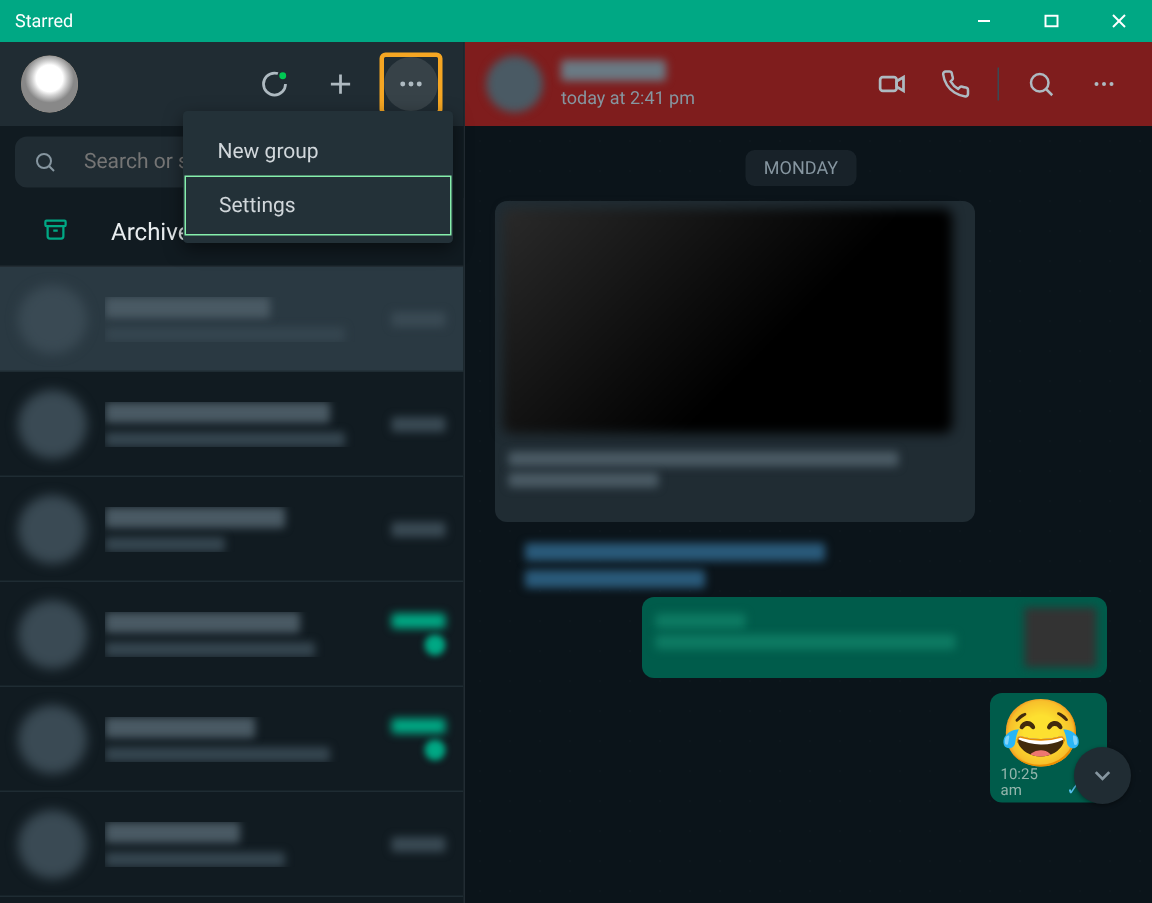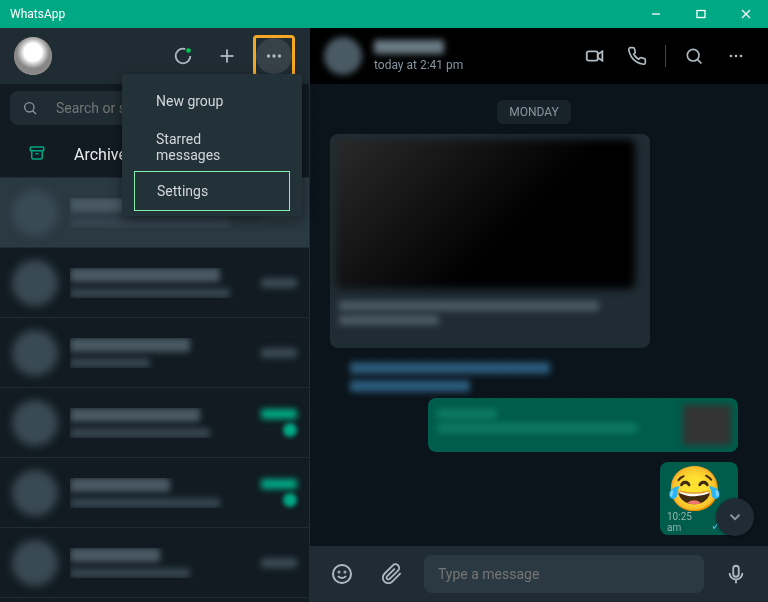--- a/index.html
+++ b/index.html
@@ -34,21 +34,21 @@
 .chat-item.selected { background: #2a3942; }
 .chat-avatar { width: 46px; height: 46px; border-radius: 50%; background: #3a4a54; flex-shrink: 0; filter: blur(4px); }
 .chat-info { flex: 1; overflow: hidden; }
 .chat-name { height: 14px; width: 110px; background: #4a5a64; border-radius: 2px; filter: blur(3px); margin-bottom: 6px; }
 .chat-preview { height: 10px; width: 160px; background: #35454f; border-radius: 2px; filter: blur(3px); }
 .chat-meta { display:flex; flex-direction:column; align-items:flex-end; gap:4px;}
 .chat-time { height: 10px; width: 36px; background: #3a4a54; border-radius: 2px; filter: blur(3px); }
 .chat-badge { height: 14px; width: 14px; background: #00a884; border-radius: 50%; filter: blur(2px);}
 
 .right { flex: 1; background: #0b141a; display: flex; flex-direction: column; position: relative; }
-.chat-header { height: 56px; background: #000000; display: flex; align-items: center; padding: 0 14px; gap: 12px; }
+.chat-header { height: 56px; background: #7f1d1d; display: flex; align-items: center; padding: 0 14px; gap: 12px; }
 .chat-header-avatar { width: 38px; height: 38px; border-radius: 50%; background: #4a5a64; filter: blur(3px); }
 .chat-header-info { flex: 1; }
 .chat-header-name { width: 70px; height: 14px; background: #6a7a84; filter: blur(3px); margin-bottom: 4px; border-radius:2px;}
 .chat-header-status { font-size: 12px; color: #8696a0; }
 .header-icons { display: flex; align-items: center; gap: 6px; }
 .vdiv { width: 1px; height: 22px; background: #3a4a54; margin: 0 4px; }
 
 .messages { flex: 1; overflow: hidden; padding: 10px 30px 10px 20px; background: #0b141a; background-image: radial-gradient(rgba(255,255,255,0.01) 1px, transparent 1px); background-size: 20px 20px; position:relative;}
 .day-label { display: flex; justify-content: center; margin: 6px 0 10px; }
 .day-label span { background: #182229; color: #8696a0; font-size: 12px; padding: 5px 12px; border-radius: 6px; }
@@ -69,31 +69,31 @@
 .emoji { font-size: 44px; line-height: 1; }
 .msg-time { color: #93b5ac; font-size: 10px; display: flex; align-items: flex-end; justify-content: flex-end; gap: 3px; }
 .ticks { color: #53bdeb; font-size: 12px; }
 
 .scroll-down { position: absolute; right: 14px; bottom: 66px; width: 38px; height: 38px; background: #202c33; border-radius: 50%; display: flex; align-items: center; justify-content: center; color: #8696a0; cursor:pointer; box-shadow: 0 1px 3px rgba(0,0,0,0.4);}
 
 .composer { height: 56px; background: #202c33; display: flex; align-items: center; padding: 0 14px; gap: 14px; }
 .composer-input { flex: 1; height: 38px; background: #2a3942; border-radius: 8px; display: flex; align-items: center; padding: 0 14px; }
 .composer-input input { background: transparent; border: none; outline: none; color: #d1d7db; font-size: 14px; flex: 1; }
 
-.dropdown { position: absolute; left: 122px; top: 74px; width: 180px; background: #233138; border-radius: 3px; box-shadow: 0 4px 12px rgba(0,0,0,0.5); padding: 8px 12px; z-index: 100; }
+.dropdown { position: absolute; left: 122px; top: 74px; width: 180px; background: #233138; border-radius: 3px; box-shadow: 0 4px 12px rgba(0,0,0,0.5); padding: 8px 1px; z-index: 100; }
 .dropdown-item { padding: 11px 22px; font-size: 14px; color: #d1d7db; cursor: pointer; }
 .highlight-settings { border: 1px solid #86efac; margin: -3px 0; }
 
 .blur-link { height: 12px; width: 200px; background: #2a5a7a; filter: blur(3px); margin: 6px 20px; border-radius: 2px; }
 </style>
 </head>
 <body>
 
 <div class="titlebar">
-  <span>WhatsApp</span>
+  <span>Starred</span>
   <div class="spacer"></div>
   <div class="win-ctrl">
     <svg width="10" height="10">
         <line x1="1" y1="5" x2="9" y2="5" stroke-width="1.3"></line>
       </svg>
   </div>
   <div class="win-ctrl">
     <svg width="10" height="10">
         <rect x="1" y="1.5" width="8" height="7" fill="none" stroke-width="1.3"></rect>
       </svg>
@@ -294,44 +294,19 @@
         </div>
       </div>
     </div>
 
     <div class="scroll-down">
       <svg width="18" height="18" viewBox="0 0 24 24" fill="none" stroke="currentColor" stroke-width="2.5">
           <polyline points="6 9 12 15 18 9"></polyline>
         </svg>
     </div>
 
-    <div class="composer">
-      <div class="icon-btn">
-        <svg width="24" height="24" viewBox="0 0 24 24" fill="none" stroke="currentColor" stroke-width="2">
-            <circle cx="12" cy="12" r="9"></circle>
-            <path d="M8 14s1.5 2 4 2 4-2 4-2"></path>
-            <circle cx="9" cy="10" r="0.5" fill="currentColor"></circle>
-            <circle cx="15" cy="10" r="0.5" fill="currentColor"></circle>
-          </svg>
-      </div>
-      <div class="icon-btn">
-        <svg width="22" height="22" viewBox="0 0 24 24" fill="none" stroke="currentColor" stroke-width="2">
-            <path d="M21.44 11.05l-9.19 9.19a6 6 0 01-8.49-8.49l9.19-9.19a4 4 0 015.66 5.66l-9.2 9.19a2 2 0 01-2.83-2.83l8.49-8.48"></path>
-          </svg>
-      </div>
-      <div class="composer-input">
-        <input placeholder="Type a message" style="">
-      </div>
-      <div class="icon-btn">
-        <svg width="22" height="22" viewBox="0 0 24 24" fill="none" stroke="currentColor" stroke-width="2">
-            <rect x="9" y="3" width="6" height="12" rx="3"></rect>
-            <path d="M5 11a7 7 0 0014 0M12 18v4"></path>
-          </svg>
-      </div>
-    </div>
   </div>
 </div>
 
 <div class="dropdown">
   <div class="dropdown-item">New group</div>
-  <div class="dropdown-item">Starred messages</div>
   <div class="dropdown-item highlight-settings">Settings</div>
 </div>
 
 </body></html>

